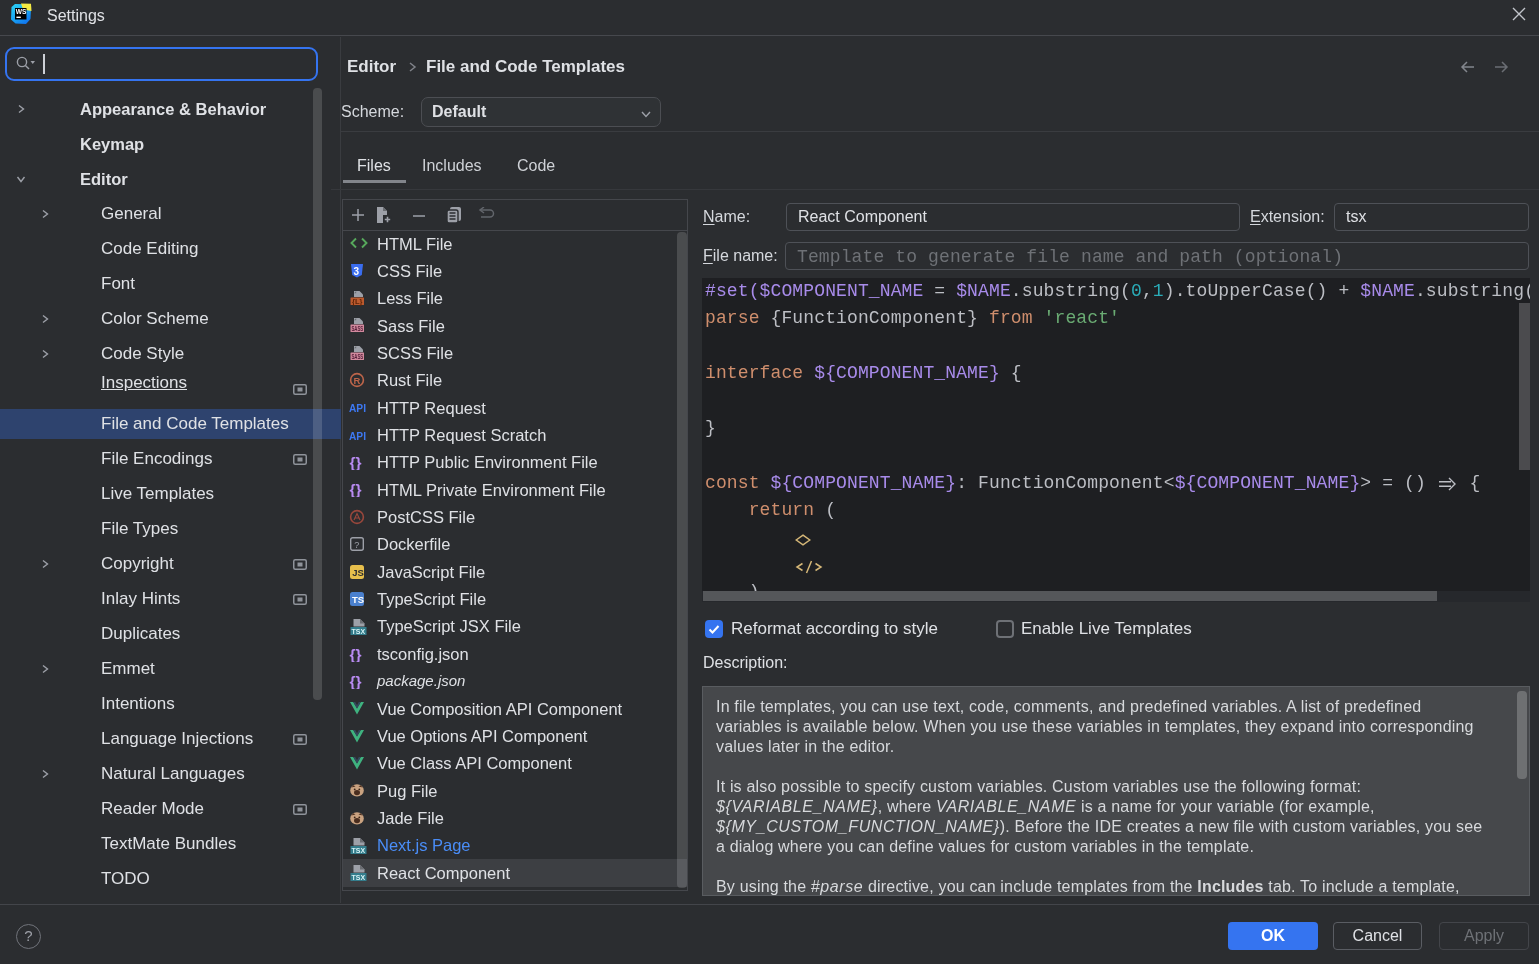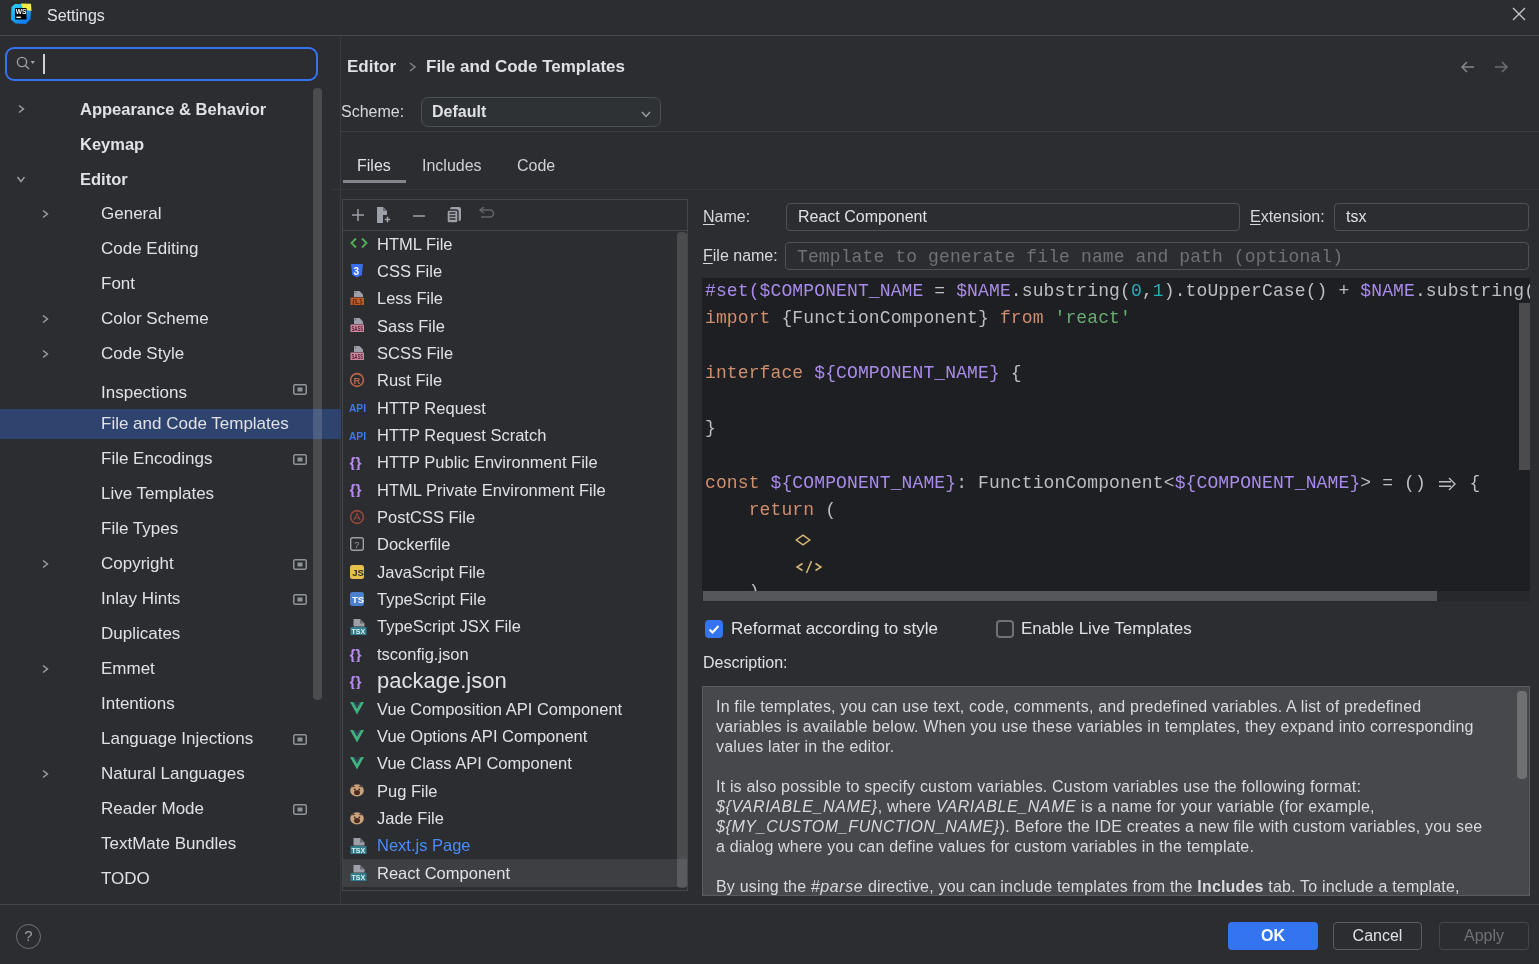--- a/index.html
+++ b/index.html
@@ -81,21 +81,21 @@
       <path d="M4 2.5 L8.5 6 L4 9.5" fill="none" stroke="#9da0a8" stroke-width="1.4"></path>
     </svg>
   </div>
 <div class="row" style="left:61px;top:304px;">Color Scheme</div>
 <div class="abs" style="left:39px;top:348px;">
     <svg width="12" height="12" viewBox="0 0 12 12">
       <path d="M4 2.5 L8.5 6 L4 9.5" fill="none" stroke="#9da0a8" stroke-width="1.4"></path>
     </svg>
   </div>
 <div class="row" style="left:61px;top:339px;">Code Style</div>
-<div class="row" style="left:61px;top:378px;">Inspections</div>
+<div class="row" style="left:61px;top:368px;text-decoration:underline;">Inspections</div>
 <div class="abs" style="left:293px;top:384px;">
     <svg width="14" height="11" viewBox="0 0 14 11">
       <rect x="0.75" y="0.75" width="12.5" height="9.5" rx="1.5" fill="none" stroke="#8f939a" stroke-width="1.5"></rect>
       <rect x="4.5" y="3.5" width="5" height="4" fill="#8f939a"></rect>
     </svg>
   </div>
 <div class="abs" style="left:0;top:409px;width:341px;height:30px;background:#2e436e;"></div>
 <div class="row" style="left:61px;top:409px;">File and Code Templates</div>
 <div class="row" style="left:61px;top:444px;">File Encodings</div>
 <div class="abs" style="left:293px;top:454px;">
@@ -342,21 +342,21 @@
     <svg width="16" height="16" viewBox="0 0 16 16">
       <text x="0.5" y="13.5" font-family="Liberation Sans" font-size="15.5" font-weight="bold" fill="#b98bf2">{}</text>
     </svg>
   </div>
 <div class="abs" style="left:377px;top:640px;height:28px;line-height:28px;font-size:16.5px;white-space:nowrap;">tsconfig.json</div>
 <div class="abs" style="left:349px;top:673px;width:19px;height:17px;">
     <svg width="16" height="16" viewBox="0 0 16 16">
       <text x="0.5" y="13.5" font-family="Liberation Sans" font-size="15.5" font-weight="bold" fill="#b98bf2">{}</text>
     </svg>
   </div>
-<div class="abs" style="left:377px;top:667px;height:28px;line-height:28px;font-size:22px;white-space:nowrap;">package.json</div>
+<div class="abs" style="left:377px;top:667px;height:28px;line-height:28px;font-size:15px;white-space:nowrap;font-style:italic;">package.json</div>
 <div class="abs" style="left:349px;top:700px;width:19px;height:17px;">
     <svg width="16" height="16" viewBox="0 0 16 16">
       <path d="M1 2 L4.2 2 L8 8.5 L11.8 2 L15 2 L8 14.5 Z" fill="#3fb27f"></path>
       <path d="M4.2 2 L6.2 2 L8 5.2 L9.8 2 L11.8 2 L8 8.5 Z" fill="#34495e"></path>
     </svg>
   </div>
 <div class="abs" style="left:377px;top:695px;height:28px;line-height:28px;font-size:16.5px;white-space:nowrap;">Vue Composition API Component</div>
 <div class="abs" style="left:349px;top:728px;width:19px;height:17px;">
     <svg width="16" height="16" viewBox="0 0 16 16">
       <path d="M1 2 L4.2 2 L8 8.5 L11.8 2 L15 2 L8 14.5 Z" fill="#3fb27f"></path>
@@ -420,21 +420,21 @@
 <div class="abs" style="left:798px;top:208px;font-size:16px;">React Component</div>
 <div class="abs" style="left:1250px;top:208px;font-size:16px;color:#d5d8dd;text-align:right;"><span class="u">E</span>xtension:</div>
 <div class="abs" style="left:1334px;top:203px;width:195px;height:28px;box-sizing:border-box;border:1px solid #4e5157;border-radius:4px;"></div>
 <div class="abs" style="left:1346px;top:208px;font-size:16px;">tsx</div>
 <div class="abs" style="left:703px;top:247px;font-size:16px;color:#d5d8dd;"><span class="u">F</span>ile name:</div>
 <div class="abs" style="left:785px;top:242px;width:744px;height:28px;box-sizing:border-box;border:1px solid #4e5157;border-radius:4px;"></div>
 <div class="abs mono" style="left:797px;top:247px;font-size:18px;letter-spacing:0.12px;color:#6e7176;white-space:pre;">Template to generate file name and path (optional)</div>
 
 <div class="abs" style="left:702px;top:278px;width:828px;height:324px;background:#1e1f22;overflow:hidden;">
 <pre class="mono" id="code" style="margin:0;font-size:18px;letter-spacing:0.12px;line-height:27.4px;padding-left:3px;color:#bcbec4;"><span class="pv">#set(</span><span class="pv">$COMPONENT_NAME</span> = <span class="pv">$NAME</span>.substring(<span class="nu">0</span>,<span class="nu">1</span>).toUpperCase() + <span class="pv">$NAME</span>.substring(
-<span class="kw">import</span> {FunctionComponent} <span class="kw">from</span> <span class="st">'react'</span>
+<span class="kw">parse</span> {FunctionComponent} <span class="kw">from</span> <span class="st">'react'</span>
 
 <span class="kw">interface</span> <span class="pv">${COMPONENT_NAME}</span> {
 
 }
 
 <span class="kw">const</span> <span class="pv">${COMPONENT_NAME}</span>: FunctionComponent&lt;<span class="pv">${COMPONENT_NAME}</span>&gt; = ()    {
     <span class="kw">return</span> (
 
 
     )</pre>

